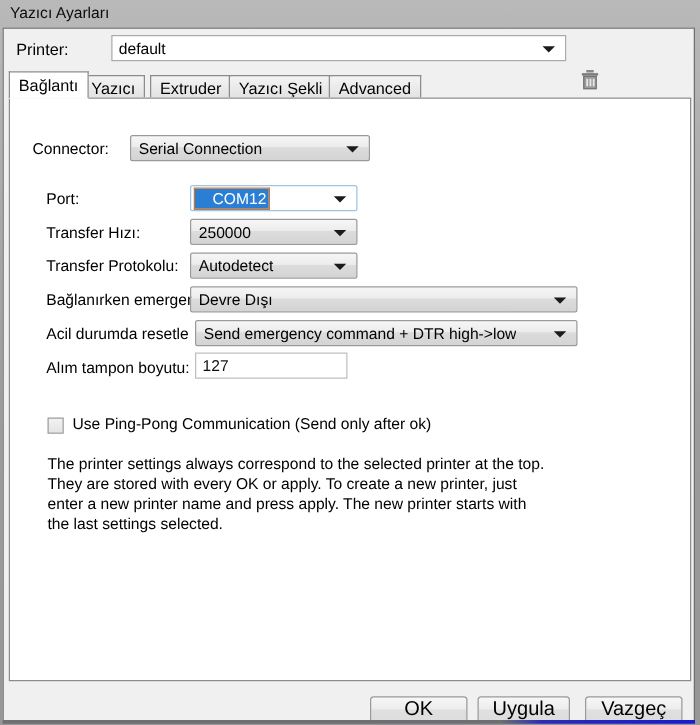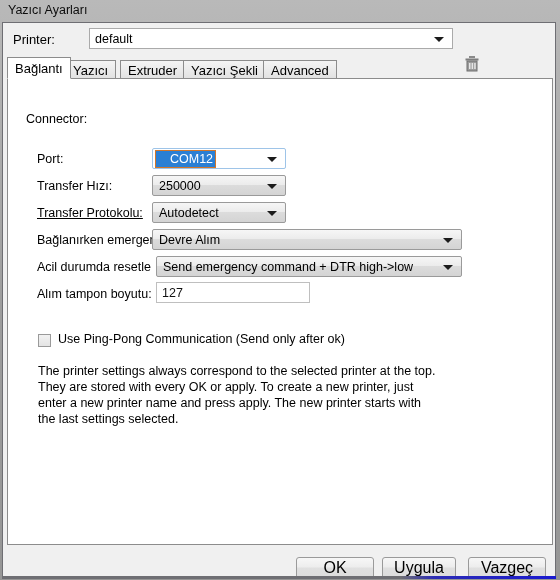--- a/index.html
+++ b/index.html
@@ -264,53 +264,57 @@
       <div class="tab active" style="left:0px;">Bağlantı</div>
       <div class="tab" style="left:58px;">Yazıcı</div>
       <div class="tab" style="left:113px;">Extruder</div>
       <div class="tab" style="left:176px;">Yazıcı Şekli</div>
       <div class="tab" style="left:256px;">Advanced</div>
     </div>
 
     <div id="tabpage">
 
       <div class="field-label" style="left:18px; top:33px;">Connector:</div>
+      <div class="combo" style="left:96px; top:29px; width:192px;">
+        <span class="val">Serial Connection</span>
+        <span class="combo-arrow"></span>
+      </div>
 
       <div class="field-label" style="left:29px; top:73px;">Port:</div>
       <div class="combo editable" style="left:144px; top:69px; width:134px;">
         <span class="val">COM12</span>
         <span class="combo-arrow"></span>
       </div>
 
       <div class="field-label" style="left:29px; top:100px;">Transfer Hızı:</div>
       <div class="combo" style="left:144px; top:96px; width:134px;">
         <span class="val">250000</span>
         <span class="combo-arrow"></span>
       </div>
 
-      <div class="field-label" style="left:29px; top:127px;text-decoration:underline;">Transfer Protokolu:</div>
+      <div class="field-label" style="left:29px; top:127px;">Transfer Protokolu:</div>
       <div class="combo" style="left:144px; top:123px; width:134px;">
         <span class="val">Autodetect</span>
         <span class="combo-arrow"></span>
       </div>
 
       <div class="field-label" style="left:29px; top:154px;">Bağlanırken emergency</div>
       <div class="combo" style="left:144px; top:150px; width:310px;">
-        <span class="val">Devre Alım</span>
+        <span class="val">Devre Dışı</span>
         <span class="combo-arrow"></span>
       </div>
 
       <div class="field-label" style="left:29px; top:181px;">Acil durumda resetle</div>
       <div class="combo" style="left:148px; top:177px; width:306px;">
         <span class="val">Send emergency command + DTR high-&gt;low</span>
         <span class="combo-arrow"></span>
       </div>
 
       <div class="field-label" style="left:29px; top:208px;">Alım tampon boyutu:</div>
-      <div class="textinput" style="left:148px; top:203px; width:154px;">
+      <div class="textinput" style="left:148px; top:203px; width:122px;">
         <span class="val">127</span>
       </div>
 
       <div id="pingpong-row">
         <span id="pingpong-checkbox"></span>
         <span id="pingpong-label">Use Ping-Pong Communication (Send only after ok)</span>
       </div>
 
       <div id="description">The printer settings always correspond to the selected printer at the top. They are stored with every OK or apply. To create a new printer, just enter a new printer name and press apply. The new printer starts with the last settings selected.</div>
 

